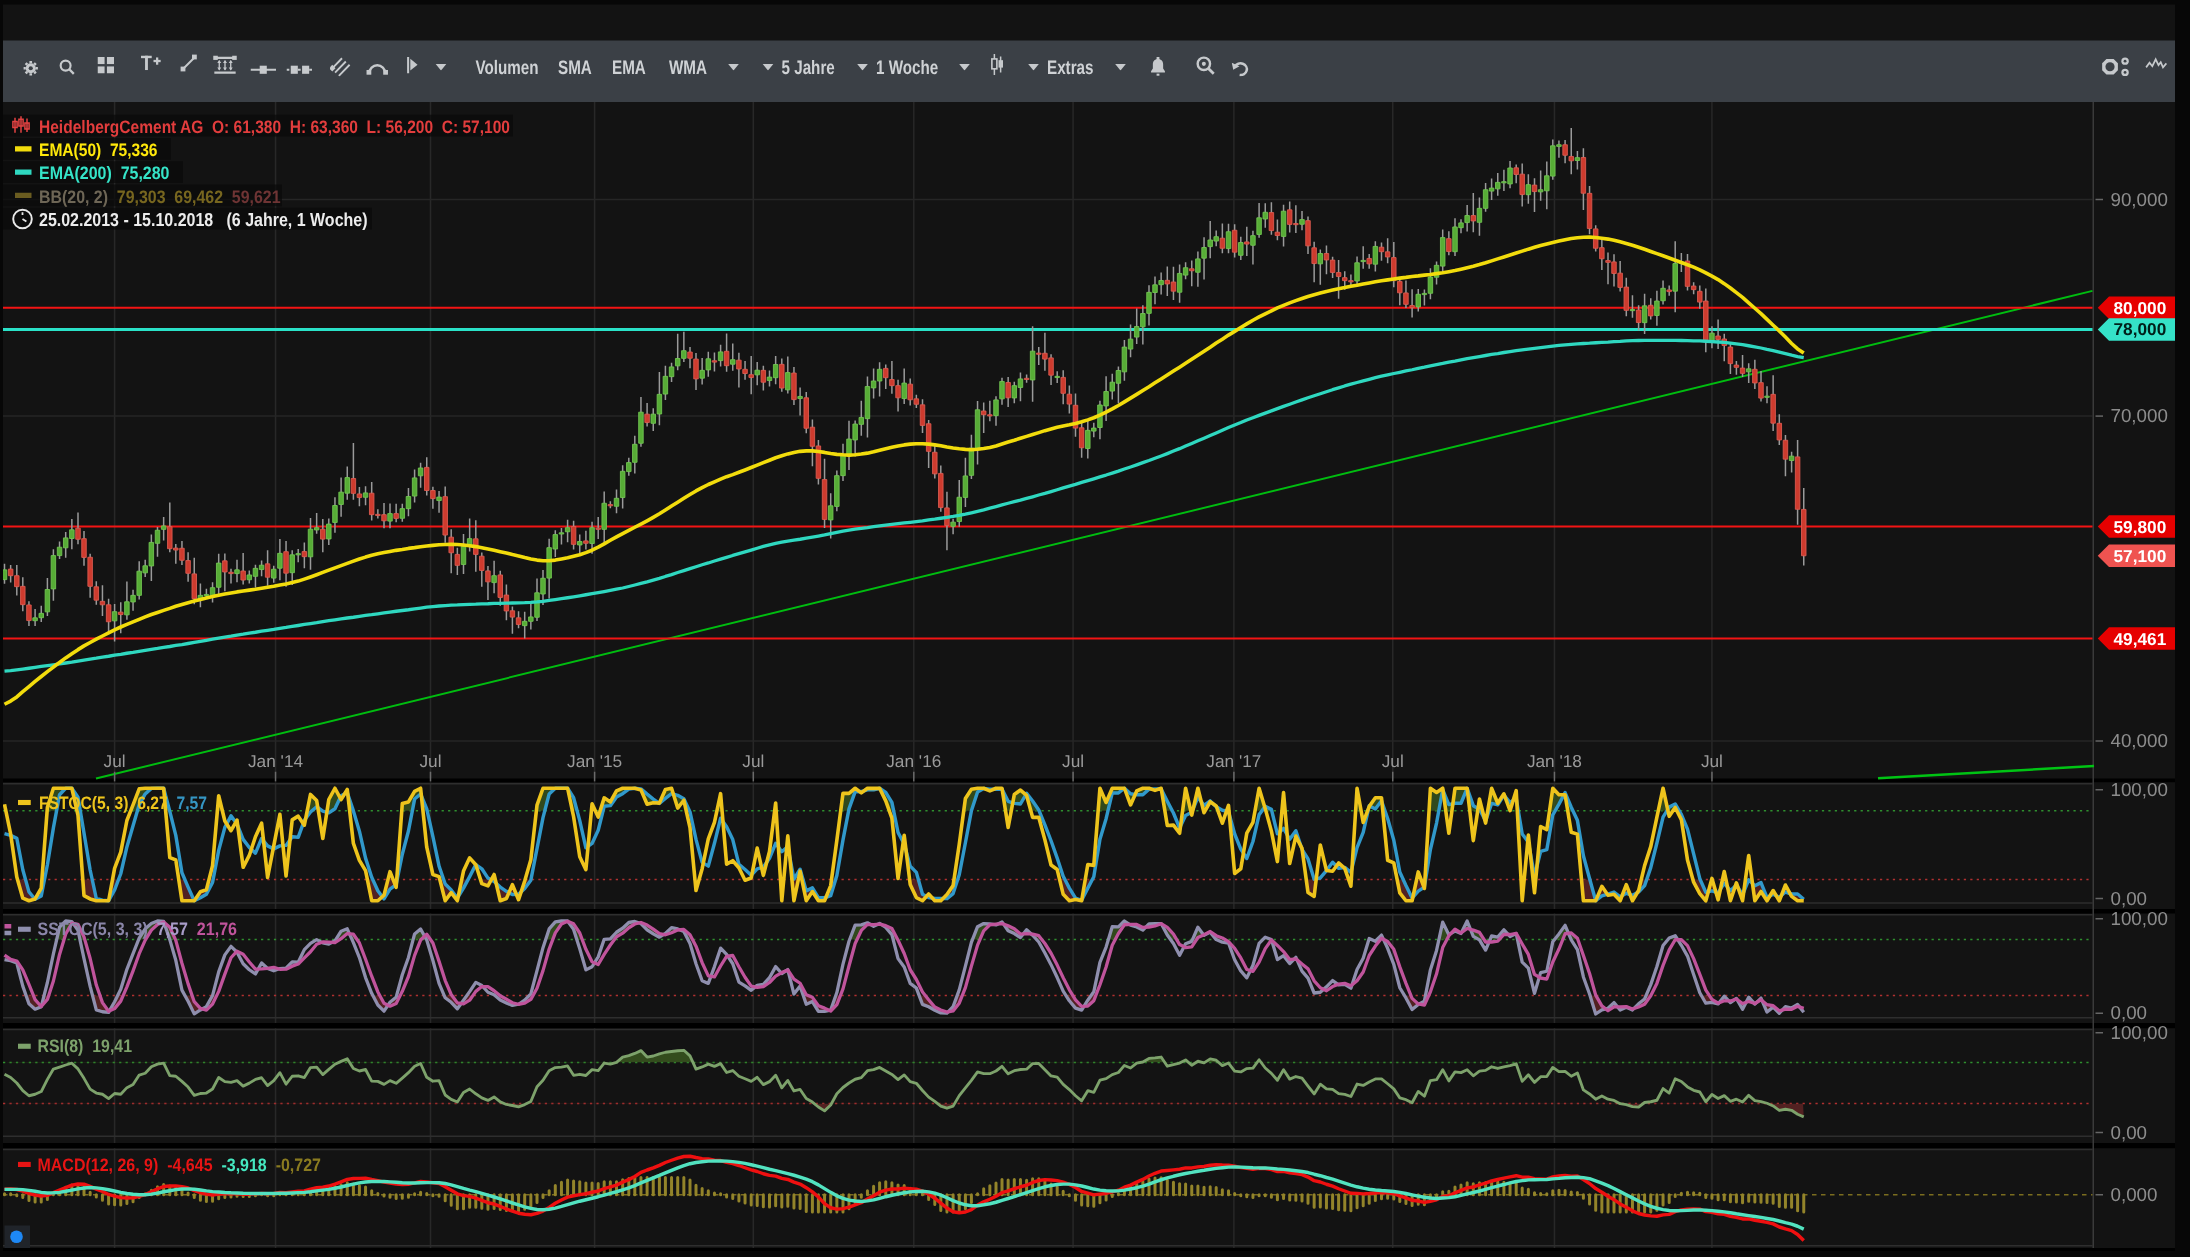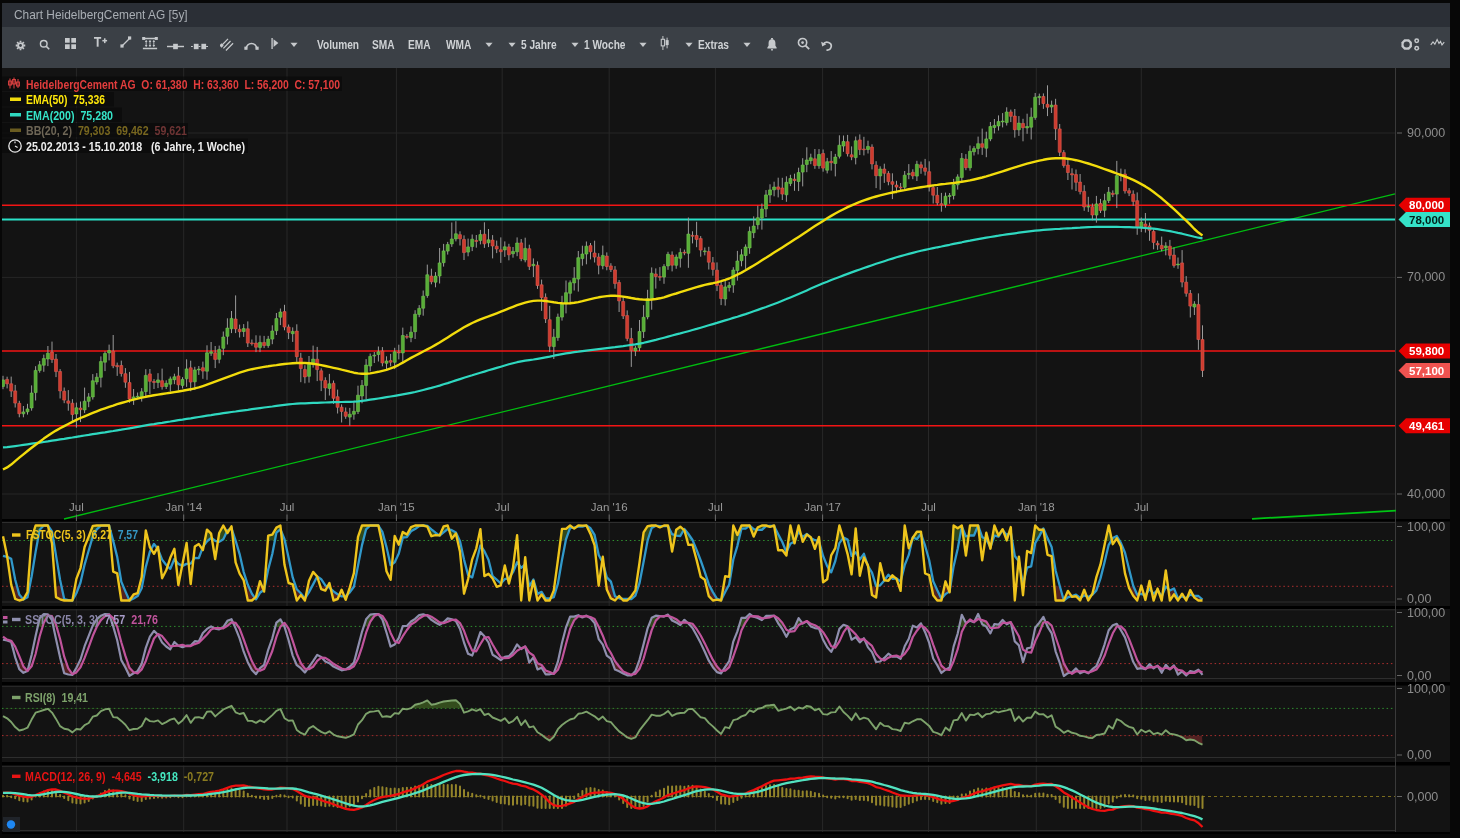--- a/index.html
+++ b/index.html
@@ -4,23 +4,20 @@
 svg{display:block}
 html,body{width:1460px;height:838px;background:#070707;overflow:hidden;font-family:"Liberation Sans",sans-serif}
 .win{position:absolute;left:2px;top:3px;width:1448px;height:831px;background:#131313;filter:grayscale(0.0001)}
 .titlebar{position:absolute;left:0;top:0;width:1448px;height:24px;background:#2b2f36}
 .titlebar span{position:absolute;left:12px;top:4px;font-size:13.5px;color:#a9aeb4;display:inline-block;transform:scaleX(0.88);transform-origin:left top;white-space:nowrap}
 .toolbar{position:absolute;left:0;top:24px;width:1448px;height:41px;background:#3b4046}
 .sep{position:absolute;left:0;top:65px;width:1448px;height:3px;background:#000}
 .chart{position:absolute;left:0;top:65px;width:1448px;height:766px}
 </style></head><body>
 <div class="win">
-<div class="titlebar">
-      <span>Chart HeidelbergCement AG [5y]</span>
-    </div>
 <div class="toolbar"></div>
 <div style="position:absolute;left:13px;top:36.5px;">
       <svg width="11" height="11" viewBox="0 0 15 15" preserveAspectRatio="none">
         <path d="M7.5 1v2M7.5 12v2M1 7.5h2M12 7.5h2M2.9 2.9l1.4 1.4M10.7 10.7l1.4 1.4M12.1 2.9l-1.4 1.4M4.3 10.7l-1.4 1.4" stroke="#c6c9cc" stroke-width="2.4"></path>
         <circle cx="7.5" cy="7.5" r="4.6" fill="#c6c9cc"></circle>
         <circle cx="7.5" cy="7.5" r="1.9" fill="#3b4046"></circle>
       </svg>
     </div>
     <div style="position:absolute;left:37px;top:35.8px;">
       <svg width="11.5" height="11.5" viewBox="0 0 16 16" preserveAspectRatio="none">

